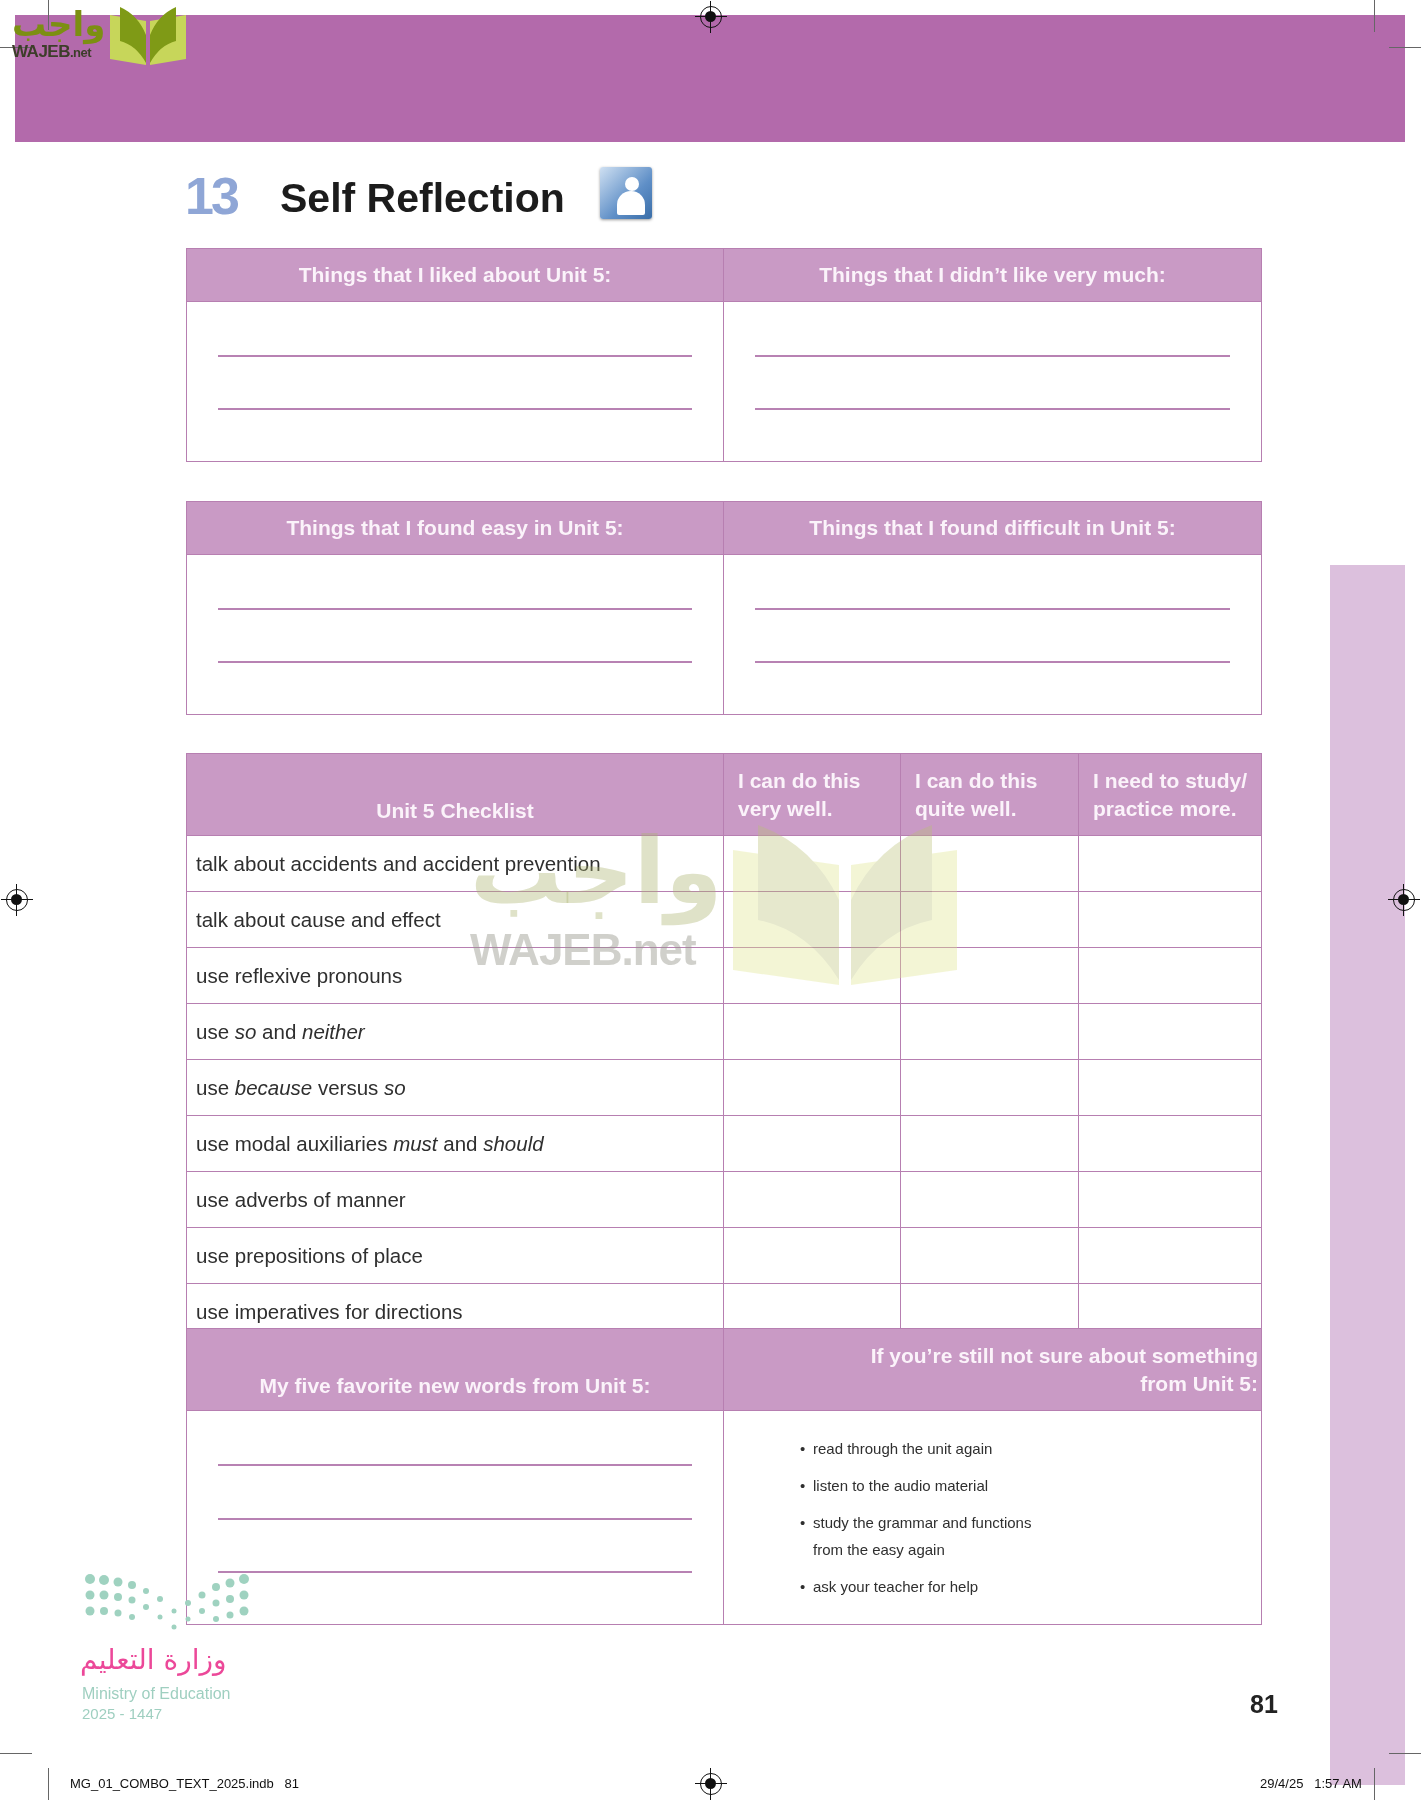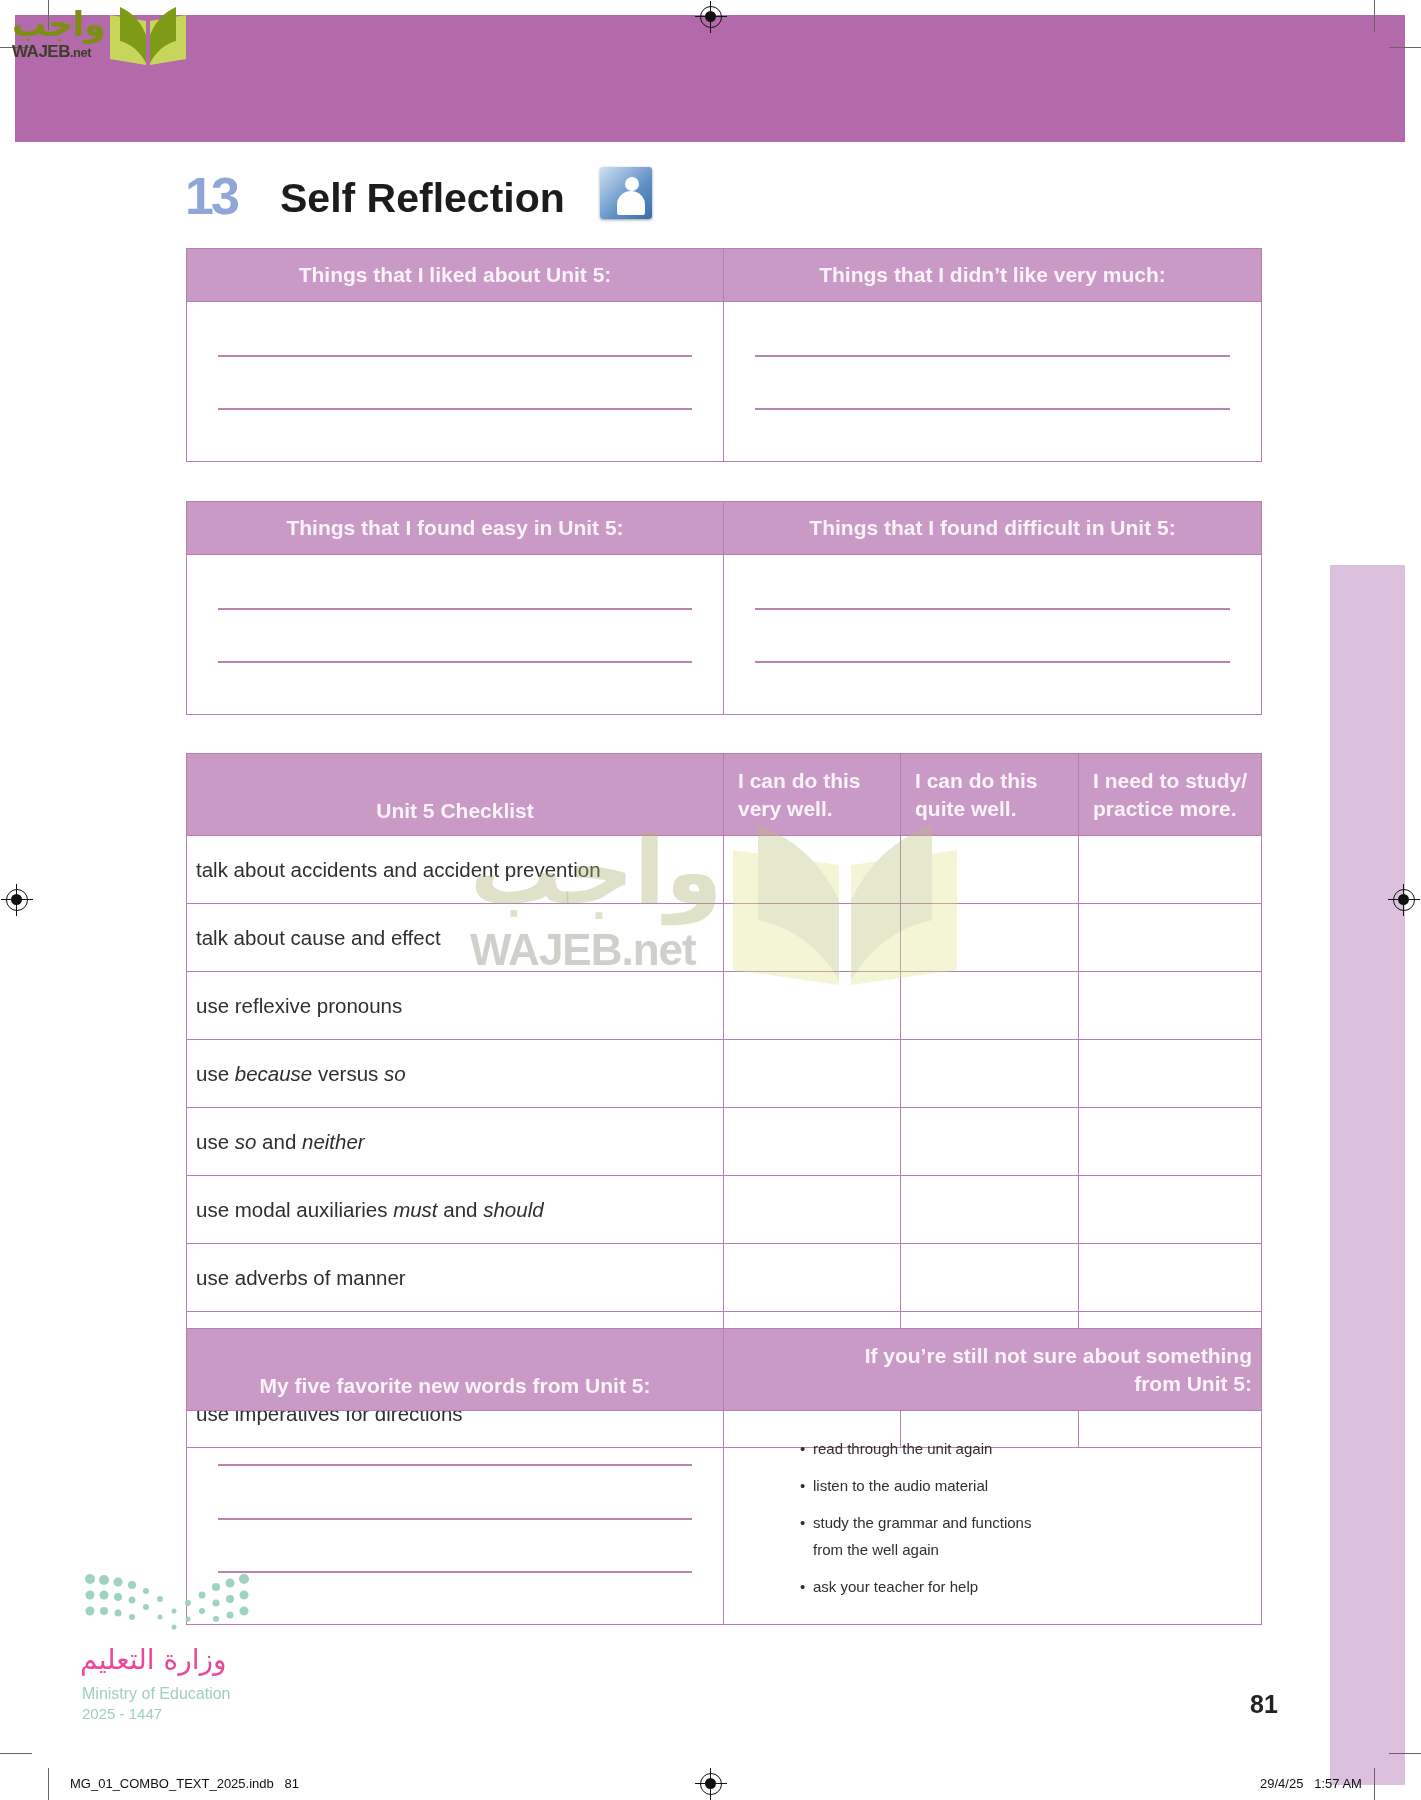--- a/index.html
+++ b/index.html
@@ -20,21 +20,21 @@
   .book { left:108px; top:5px; width:80px; height:60px; }
 
   .sec-num { left:185px; top:166px; font-size:52px; font-weight:bold; color:#8fa6d6; letter-spacing:-3px; line-height:60px; }
   .sec-title { left:280px; top:172px; font-size:41px; font-weight:bold; color:#1c1c1c; line-height:52px; }
   .sec-icon { left:600px; top:167px; width:52px; height:52px; border-radius:3px;
               background:linear-gradient(135deg,#cfe0f2 0%,#5f8fc7 60%,#3a6ea8 100%); box-shadow:0 1px 3px rgba(0,0,0,.4); }
   .sec-icon .head { position:absolute; left:25px; top:10px; width:14px; height:14px; border-radius:50%; background:#fff; }
   .sec-icon .body { position:absolute; left:17px; top:24px; width:28px; height:24px; border-radius:14px 14px 2px 2px; background:#fff; }
 
   table.grid { position:absolute; border-collapse:collapse; table-layout:fixed; }
-  table.grid th, table.grid td { border:1.5px solid #b77fb1; padding:9px; }
+  table.grid th, table.grid td { border:1.5px solid #b77fb1; padding:3px; }
   table.grid th { background:#c99ac5; color:#fbf3fa; font-weight:bold; font-size:21px; }
   .th-center { text-align:center; }
   .write-cell { position:relative; }
   .wline { position:absolute; left:31px; right:31px; height:1.5px; background:#b882b3; }
 
   .ck-head-left { text-align:center; vertical-align:bottom; padding-bottom:12px !important; }
   .ck-head-col { text-align:left; vertical-align:middle; padding-left:14px !important; line-height:28px; }
   .ck-row td { height:49px; }
   .ck-item { font-size:20.5px; color:#2f2f2f; padding-left:9px !important; vertical-align:middle; }
   .ck-item i { font-style:italic; }
@@ -176,27 +176,27 @@
         <td></td>
         <td></td>
       </tr>
       <tr class="ck-row">
         <td class="ck-item"><span>use reflexive pronouns</span></td>
         <td></td>
         <td></td>
         <td></td>
       </tr>
       <tr class="ck-row">
+        <td class="ck-item"><span>use </span><i>so</i><span> and </span><i>neither</i></td>
+        <td></td>
+        <td></td>
+        <td></td>
+      </tr>
+      <tr class="ck-row">
         <td class="ck-item"><span>use </span><i>because</i><span> versus </span><i>so</i></td>
-        <td></td>
-        <td></td>
-        <td></td>
-      </tr>
-      <tr class="ck-row">
-        <td class="ck-item"><span>use </span><i>so</i><span> and </span><i>neither</i></td>
         <td></td>
         <td></td>
         <td></td>
       </tr>
       <tr class="ck-row">
         <td class="ck-item"><span>use modal auxiliaries </span><i>must</i><span> and </span><i>should</i></td>
         <td></td>
         <td></td>
         <td></td>
       </tr>
@@ -243,21 +243,21 @@
   <tr style="height:214px">
     <td class="write-cell">
       <div class="wline" style="top:53px"></div>
       <div class="wline" style="top:107px"></div>
       <div class="wline" style="top:160px"></div>
     </td>
     <td class="write-cell">
       <ul class="tips">
         <li><span>read through the unit again</span></li>
         <li><span>listen to the audio material</span></li>
-        <li><span>study the grammar and functions</span><br><span>from the well again</span></li>
+        <li><span>study the grammar and functions</span><br><span>from the easy again</span></li>
         <li><span>ask your teacher for help</span></li>
       </ul>
     </td>
   </tr>
 </tbody>
   </table>
 
 <svg class="abs moe-dots" viewBox="0 0 175 60">
   <g fill="#9fd2c0">
     <circle cx="8" cy="6" r="5"></circle>

